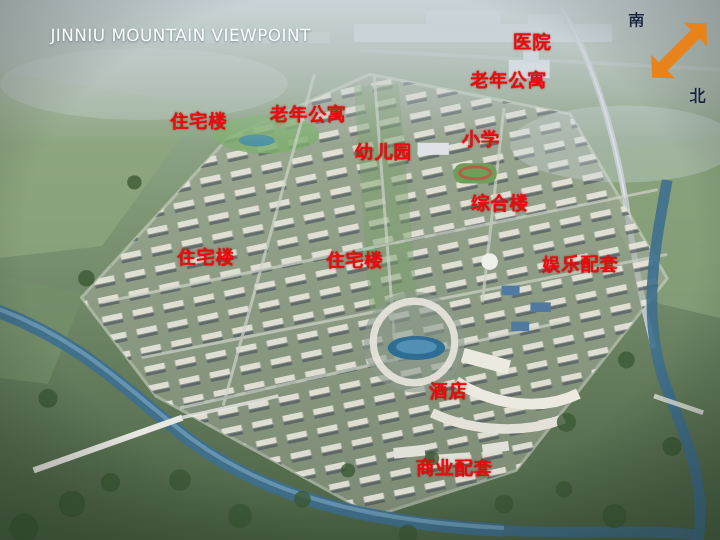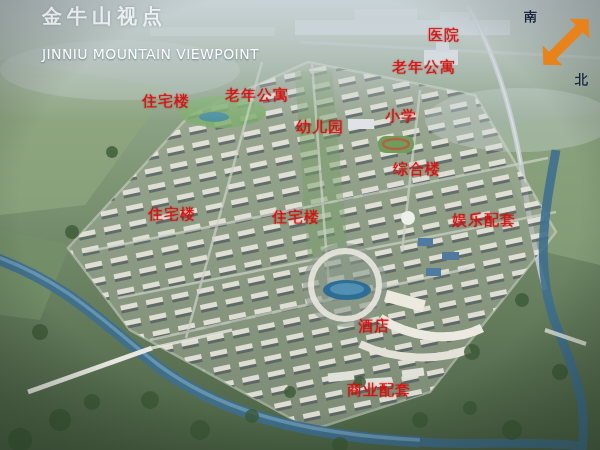--- a/index.html
+++ b/index.html
@@ -12,21 +12,21 @@
   .title{position:absolute;left:42px;top:4px;color:#ffffff;pointer-events:none;}
   .title-cn{
     font-size:20px;font-weight:bold;letter-spacing:5px;opacity:.72;
     text-shadow:0 0 3px rgba(110,130,145,.9);line-height:24px;
   }
   .title-en{
     font-size:14px;font-weight:normal;letter-spacing:.4px;opacity:.96;
     margin-top:18px;text-shadow:0 1px 2px rgba(70,95,110,.7);line-height:17px;
   }
   .site-label{
-    position:absolute;color:#e70d0d;font-weight:normal;font-size:15px;
+    position:absolute;color:#e70d0d;font-weight:bold;font-size:15px;
     letter-spacing:1px;white-space:nowrap;line-height:17px;
     text-shadow:0 0 2px rgba(205,0,0,.55), 0 0 1px rgba(120,0,0,.6);
     padding-left:40px;
   }
   .compass-char{
     position:absolute;color:#16233d;font-size:13px;font-weight:bold;
     text-shadow:0 0 1px rgba(255,255,255,.4);
   }
   .c-south{left:524px;top:8px;}
   .c-north{left:575px;top:71px;}
@@ -167,21 +167,20 @@
         <circle cx="340" cy="445" r="8"></circle>
     </g>
 
     <rect width="600" height="120" fill="url(#skyg)"></rect>
     <ellipse cx="520" cy="120" rx="95" ry="32" fill="#ccd6da" opacity="0.35"></ellipse>
     <ellipse cx="120" cy="70" rx="120" ry="30" fill="#c9d3d6" opacity="0.3"></ellipse>
     <rect width="600" height="450" fill="url(#vign)"></rect>
   </svg>
 
   <div class="title">
-    <div class="title-cn">金牛山视点</div>
     <div class="title-en">JINNIU MOUNTAIN VIEWPOINT</div>
   </div>
 
   <div>
     <span class="compass-char c-south">南</span>
     <svg class="c-arrow" viewBox="0 0 64 64" xmlns="http://www.w3.org/2000/svg">
       <g transform="rotate(-45 32 32)" fill="#e8821a">
         <rect x="11" y="27" width="42" height="10"></rect>
         <polygon points="13,18 0,32 13,46"></polygon>
         <polygon points="51,18 64,32 51,46"></polygon>

